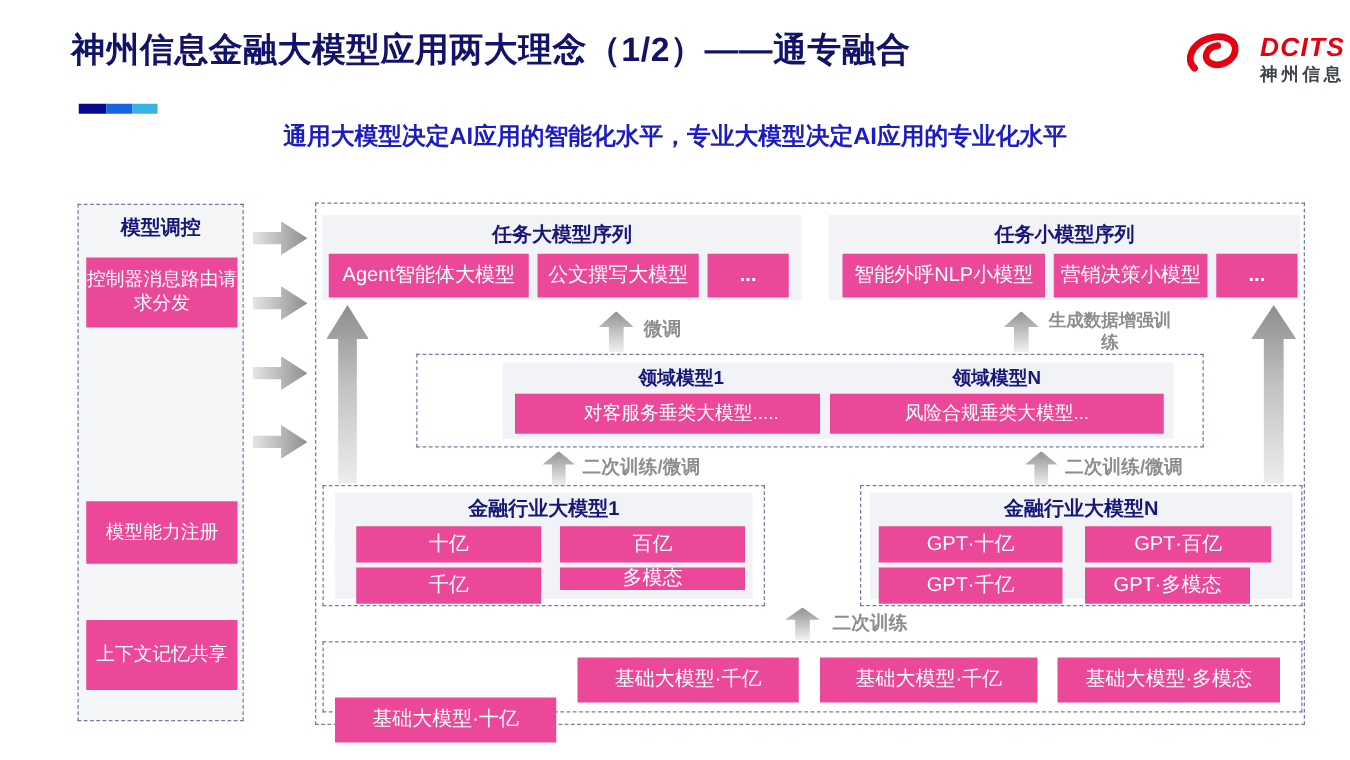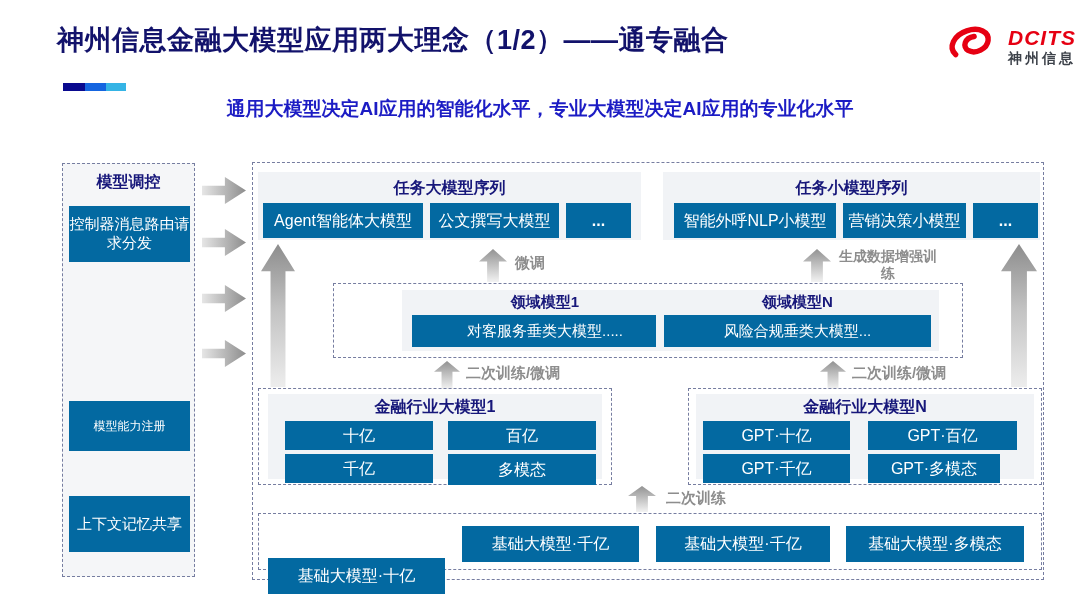--- a/index.html
+++ b/index.html
@@ -13,21 +13,21 @@
   }
   .subtitle{
     font-size:19px;font-weight:bold;color:#1c1cc4;text-align:center;white-space:nowrap;
   }
   .accent-seg{height:8px;float:left;}
   .dashed{border:1px dashed #767da0;box-sizing:border-box;background:transparent;}
   .panel{background:#f1f3f6;}
   .sidebar{background:#f5f6f8;}
   .group-title{color:#17177a;font-weight:bold;text-align:center;}
   .blue-box{
-    background:#0369a1;color:#ffffff;display:flex;align-items:center;justify-content:center;
+    background:#ec4899;color:#ffffff;display:flex;align-items:center;justify-content:center;
     text-align:center;line-height:1.25;box-sizing:border-box;
   }
   .gray-label{color:#8d8d8d;font-weight:bold;white-space:nowrap;}
   .gray-label.wrap{white-space:normal;text-align:center;line-height:1.2;}
   .arrow-right{
     clip-path:polygon(0 32%,52% 32%,52% 0,100% 50%,52% 100%,52% 68%,0 68%);
     background:linear-gradient(90deg,#e6e6e6,#8d8d8d);
   }
   .arrow-up-sm{
     clip-path:polygon(50% 0,100% 38%,71% 38%,71% 100%,29% 100%,29% 38%,0 38%);
@@ -66,21 +66,21 @@
       <span class="logo-en">DCITS</span>
       <span class="logo-cn">神州信息</span>
     </span>
   </div>
 
   <div class="abs subtitle" style="left:100px;top:96px;width:880px;">通用大模型决定AI应用的智能化水平，专业大模型决定AI应用的专业化水平</div>
 
   <div class="abs dashed sidebar" style="left:62px;top:163px;width:133px;height:414px;">
     <div class="abs group-title" style="left:0;top:8px;width:100%;font-size:16px;">模型调控</div>
     <div class="abs blue-box" style="left:6px;top:42px;width:121px;height:56px;font-size:15px;">控制器消息路由请求分发</div>
-    <div class="abs blue-box" style="left:6px;top:237px;width:121px;height:50px;font-size:12px;">模型能力注册</div>
+    <div class="abs blue-box" style="left:6px;top:237px;width:121px;height:50px;font-size:15px;">模型能力注册</div>
     <div class="abs blue-box" style="left:6px;top:332px;width:121px;height:56px;font-size:15px;">上下文记忆共享</div>
   </div>
 
   <div class="abs arrow-right" style="left:202px;top:177px;width:44px;height:27px;"></div>
   <div class="abs arrow-right" style="left:202px;top:229px;width:44px;height:27px;"></div>
   <div class="abs arrow-right" style="left:202px;top:285px;width:44px;height:27px;"></div>
   <div class="abs arrow-right" style="left:202px;top:340px;width:44px;height:27px;"></div>
 
   <div class="abs dashed" style="left:252px;top:162px;width:792px;height:418px;"></div>
 
@@ -124,21 +124,21 @@
 
   <div class="abs arrow-up-sm" style="left:820px;top:361px;width:26px;height:28px;"></div>
   <div class="abs gray-label" style="left:852px;top:364px;font-size:15px;">二次训练/微调</div>
 
   <div class="abs dashed" style="left:258px;top:388px;width:354px;height:97px;"></div>
   <div class="abs panel" style="left:268px;top:394px;width:334px;height:85px;">
     <div class="abs group-title" style="left:0;top:3px;width:100%;font-size:16px;">金融行业大模型1</div>
     <div class="abs blue-box" style="left:17px;top:27px;width:148px;height:29px;font-size:16px;">十亿</div>
     <div class="abs blue-box" style="left:180px;top:27px;width:148px;height:29px;font-size:16px;">百亿</div>
     <div class="abs blue-box" style="left:17px;top:60px;width:148px;height:29px;font-size:16px;">千亿</div>
-    <div class="abs blue-box" style="left:180px;top:60px;width:148px;height:31px;font-size:16px;">多模态</div>
+    <div class="abs blue-box" style="left:180px;top:60px;width:148px;height:18px;font-size:16px;">多模态</div>
   </div>
 
   <div class="abs dashed" style="left:688px;top:388px;width:354px;height:97px;"></div>
   <div class="abs panel" style="left:696px;top:394px;width:338px;height:85px;">
     <div class="abs group-title" style="left:0;top:3px;width:100%;font-size:16px;">金融行业大模型N</div>
     <div class="abs blue-box" style="left:7px;top:27px;width:147px;height:29px;font-size:16px;">GPT·十亿</div>
     <div class="abs blue-box" style="left:172px;top:27px;width:149px;height:29px;font-size:16px;">GPT·百亿</div>
     <div class="abs blue-box" style="left:7px;top:60px;width:147px;height:29px;font-size:16px;">GPT·千亿</div>
     <div class="abs blue-box" style="left:172px;top:60px;width:132px;height:29px;font-size:16px;">GPT·多模态</div>
   </div>

